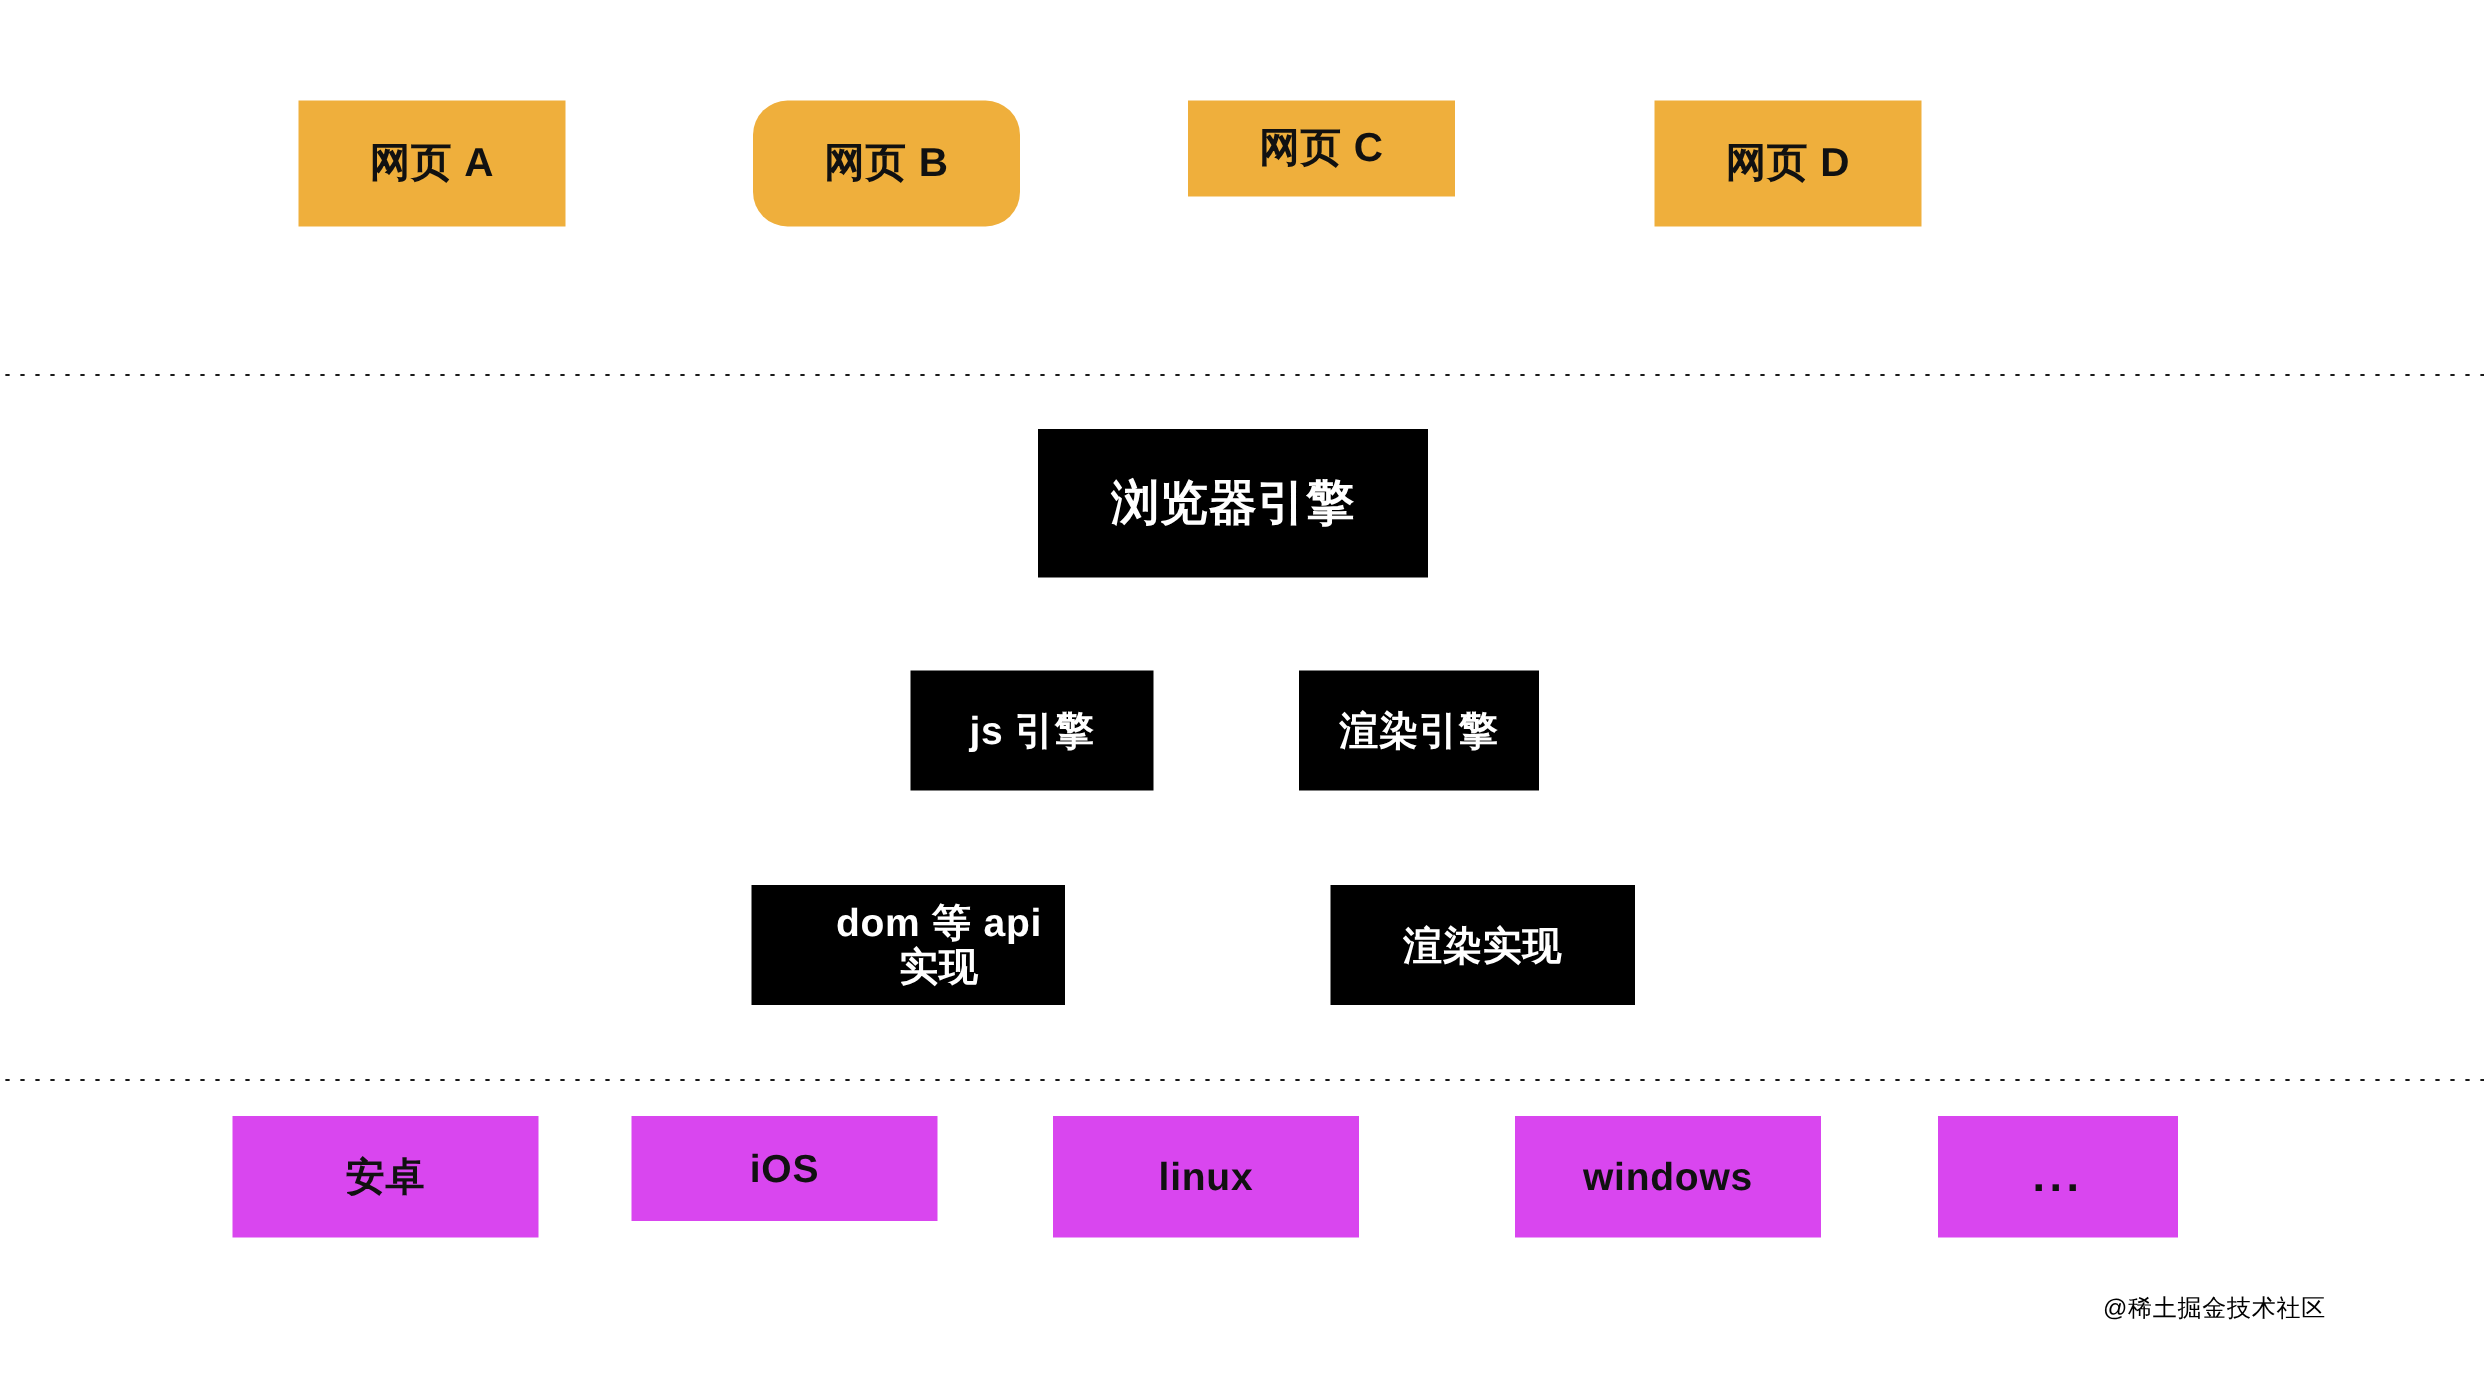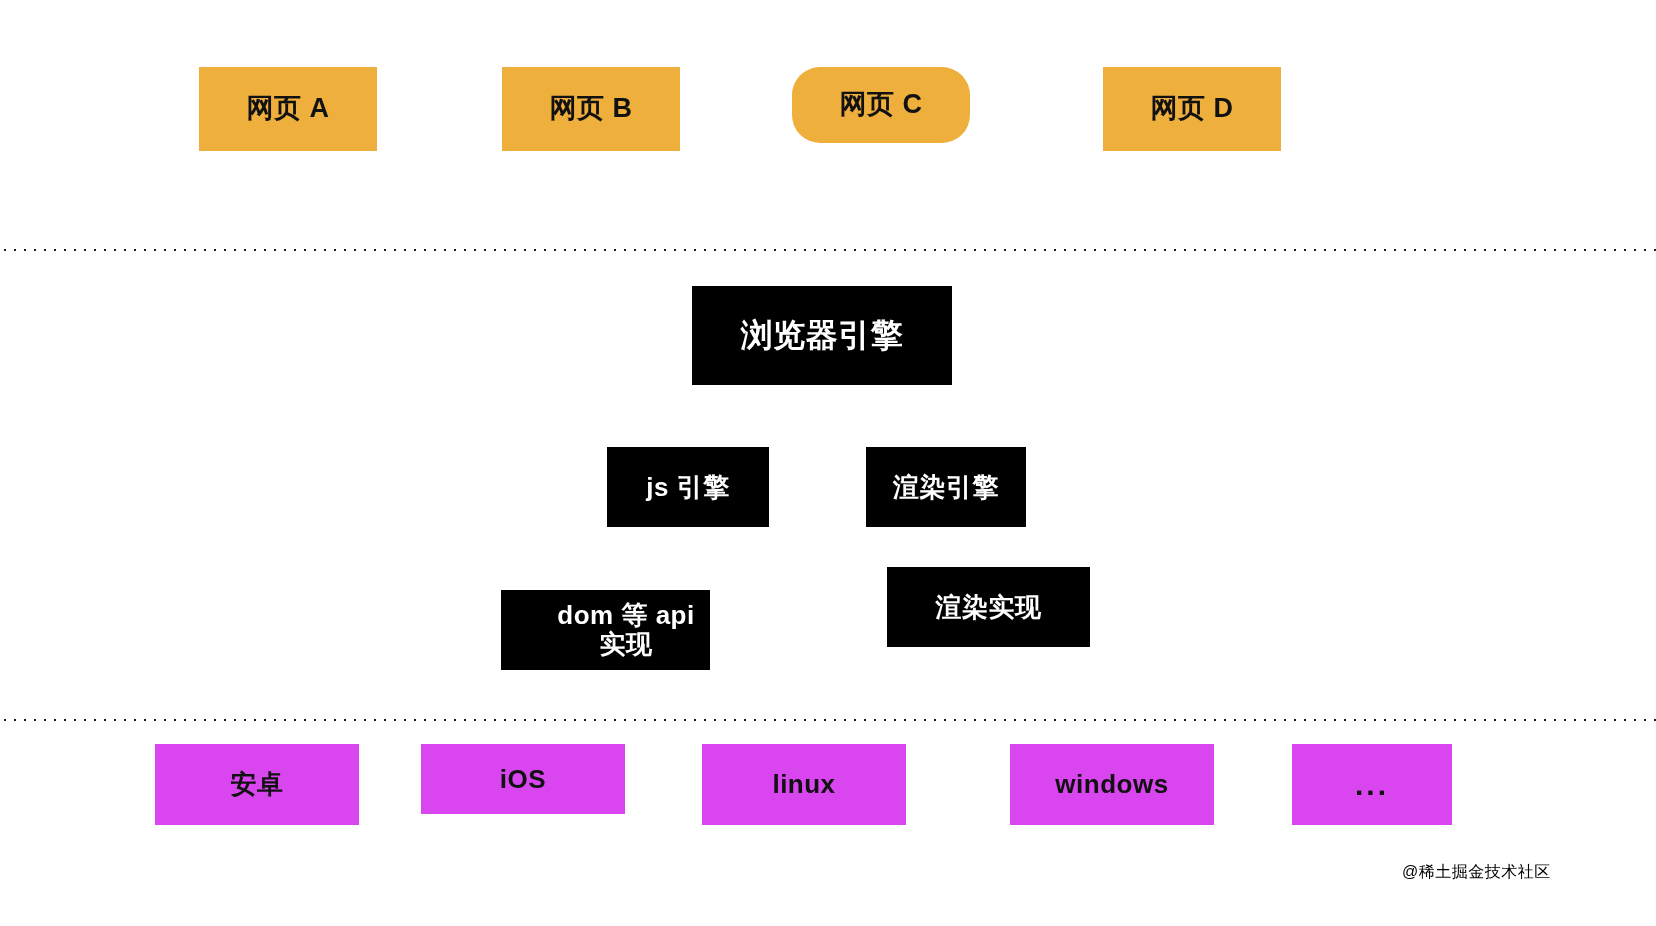--- a/index.html
+++ b/index.html
@@ -81,24 +81,24 @@
   }
 </style>
 </head>
 <body>
 
 <div id="canvas">
 
   <div class="box page-box" style="left:199px; top:67px; width:178px; height:84px;">
     <span>网页 A</span>
   </div>
-  <div class="box page-box" style="left:502px; top:67px; width:178px; height:84px;">
+  <div class="box page-box" style="left:502px; top:67px; width:178px; height:84px;border-radius:23px;">
     <span>网页 B</span>
   </div>
-  <div class="box page-box" style="left:792px; top:67px; width:178px; height:76px;border-radius:28px;">
+  <div class="box page-box" style="left:792px; top:67px; width:178px; height:64px;">
     <span>网页 C</span>
   </div>
   <div class="box page-box" style="left:1103px; top:67px; width:178px; height:84px;text-align:right;">
     <span>网页 D</span>
   </div>
 
   <div class="divider" style="top:248px;"></div>
 
   <div class="box engine-box lvl1" style="left:692px; top:286px; width:260px; height:99px;">
     <span>浏览器引擎</span>
@@ -107,21 +107,21 @@
   <div class="box engine-box lvl2" style="left:607px; top:447px; width:162px; height:80px;">
     <span>js 引擎</span>
   </div>
   <div class="box engine-box lvl2" style="left:866px; top:447px; width:160px; height:80px;">
     <span>渲染引擎</span>
   </div>
 
   <div class="box engine-box lvl3" style="left:501px; top:590px; width:209px; height:80px;padding-left:41px;">
     <span>dom 等 api 实现</span>
   </div>
-  <div class="box engine-box lvl3" style="left:887px; top:567px; width:203px; height:80px;">
+  <div class="box engine-box lvl3" style="left:887px; top:590px; width:203px; height:80px;">
     <span>渲染实现</span>
   </div>
 
   <div class="divider" style="top:718px;"></div>
 
   <div class="box os-box" style="left:155px; top:744px; width:204px; height:81px;">
     <span>安卓</span>
   </div>
   <div class="box os-box" style="left:421px; top:744px; width:204px; height:70px;">
     <span>iOS</span>

